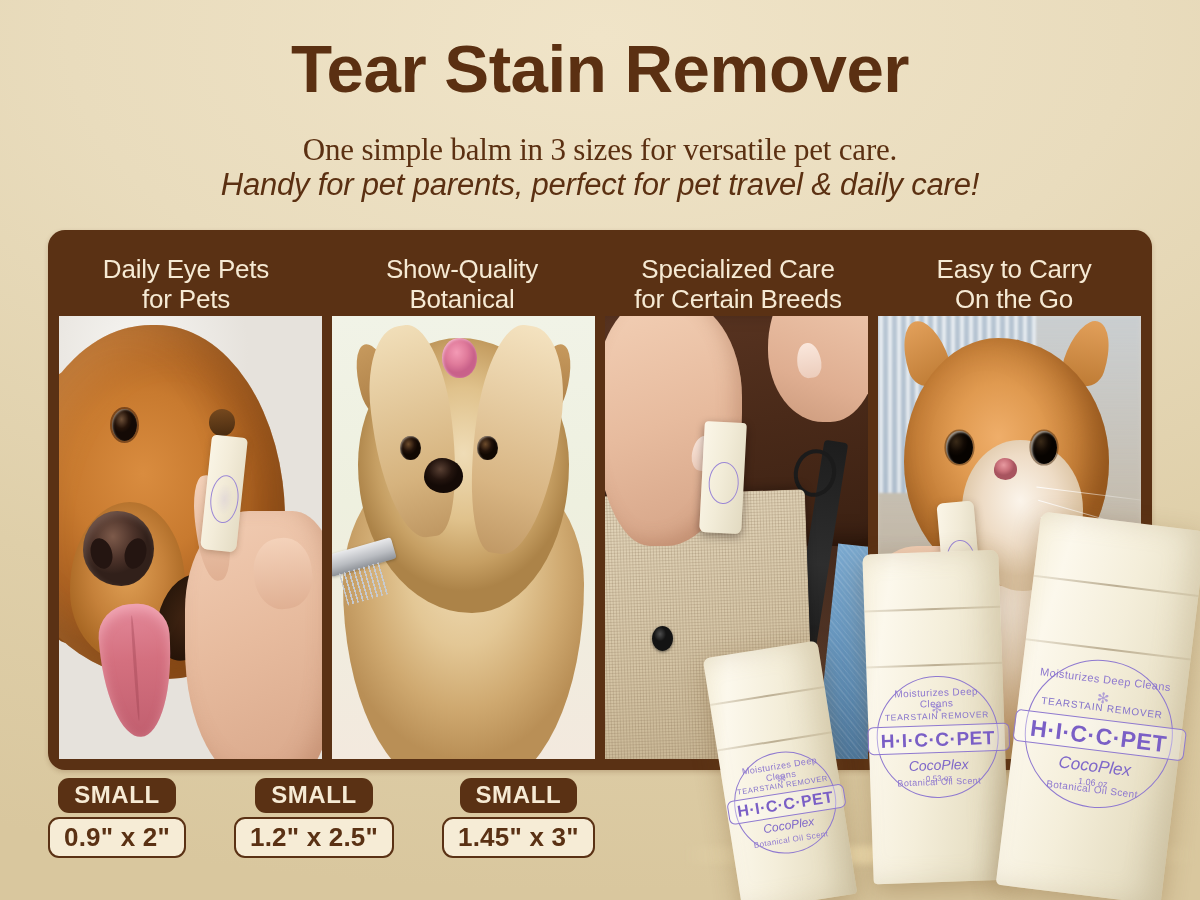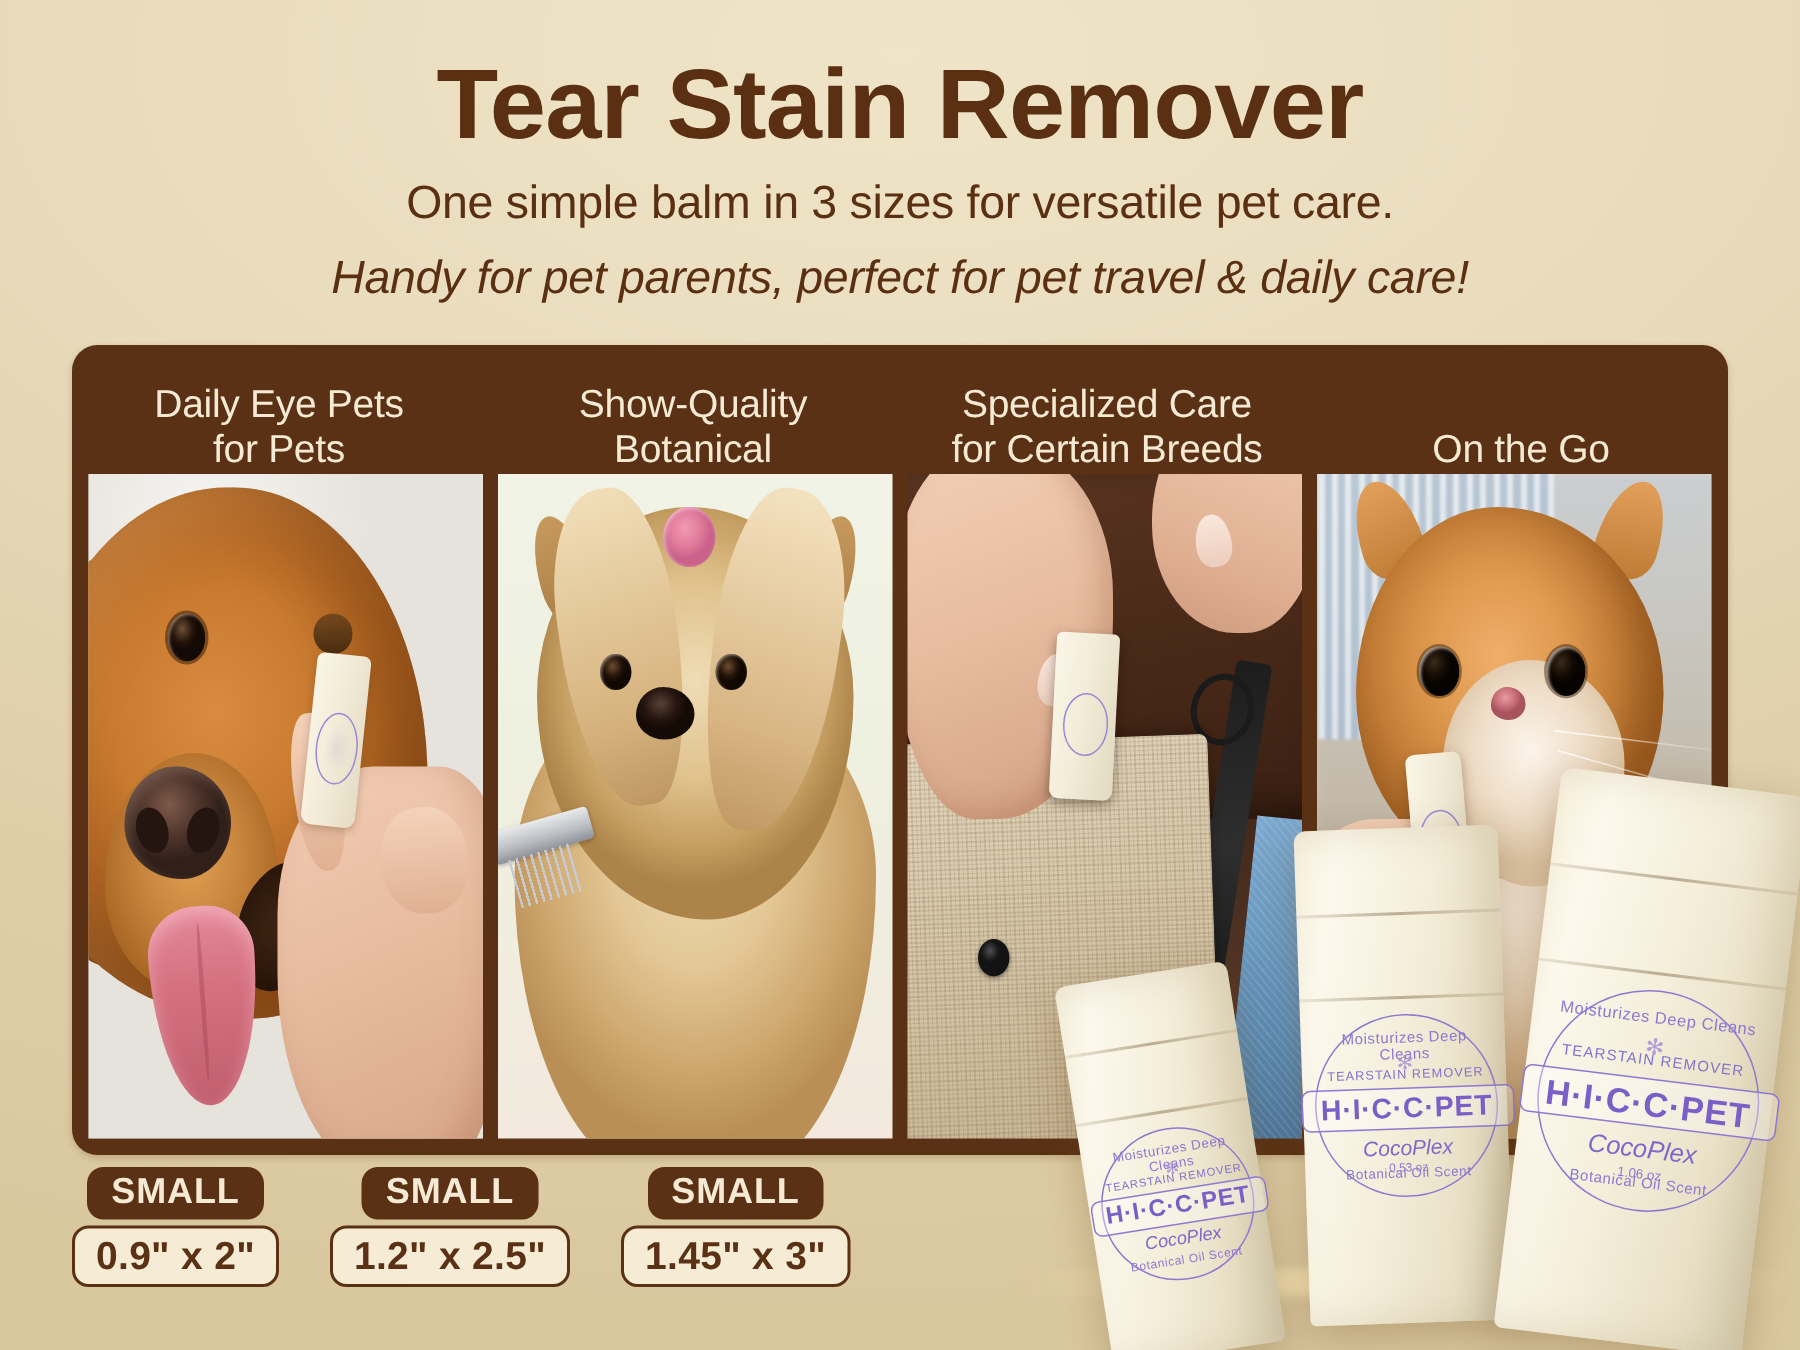--- a/index.html
+++ b/index.html
@@ -17,21 +17,21 @@
   .headline{
     position:absolute;left:0;top:36px;width:1200px;text-align:center;
     font-size:66px;font-weight:bold;letter-spacing:-0.5px;
     color:#5b3012;line-height:1;
     transform:scaleX(1.02);
   }
   .sub{
     position:absolute;left:0;width:1200px;text-align:center;
     font-size:31px;color:#5b3012;line-height:1.22;letter-spacing:-0.2px;
   }
-  .sub.l1{top:116px;}
+  .sub.l1{top:131px;font-family:Liberation Serif, serif;}
   .sub.l2{top:166px;font-style:italic;}
 
   
   .frame{
     position:absolute;left:48px;top:230px;width:1104px;height:540px;
     background:#5a3114;border-radius:17px;
     box-shadow:0 2px 5px rgba(90,49,20,.22);
   }
   .heads{
     position:absolute;left:0;top:8px;width:1104px;height:74px;
@@ -322,21 +322,21 @@
     background:linear-gradient(98deg,#fbf6e8 0%,#f1ead6 48%,#ded6bd 100%);
     border-radius:6px 6px 5px 5px;
     box-shadow:0 3px 8px rgba(70,40,14,.35);transform:rotate(-5deg);
   }
   .p4 .stick4 .seal{
     position:absolute;left:14%;top:36%;width:72%;height:38%;
     border:1.4px solid #9b87d6;border-radius:50%;
   }
 
   
-  .sizes{position:absolute;left:48px;top:778px;display:flex;gap:34px;}
+  .sizes{position:absolute;left:48px;top:778px;display:flex;gap:48px;}
   .sizecol{display:flex;flex-direction:column;align-items:center;gap:4px;}
   .pill-top{
     background:#5a3114;color:#f6ead4;border-radius:11px;
     padding:5px 16px 6px;font-size:24px;font-weight:bold;letter-spacing:.6px;
     line-height:1;
   }
   .pill-bot{
     background:#f6ecd6;color:#5a3114;border:2.5px solid #5a3114;border-radius:11px;
     padding:5px 14px 6px;font-size:26px;font-weight:bold;letter-spacing:.2px;
     line-height:1;
@@ -443,21 +443,21 @@
       </div>
       <div class="head">
         <span>Show-Quality</span><br>
         <span>Botanical</span>
       </div>
       <div class="head">
         <span>Specialized Care</span><br>
         <span>for Certain Breeds</span>
       </div>
       <div class="head">
-        <br>
+        <span>Easy to Carry</span><br>
         <span>On the Go</span>
       </div>
     </div>
 
     <div class="photos">
 
       <div class="ph p1">
         <div class="bgwall"></div>
         <div class="ear"></div>
         <div class="head1"></div>

